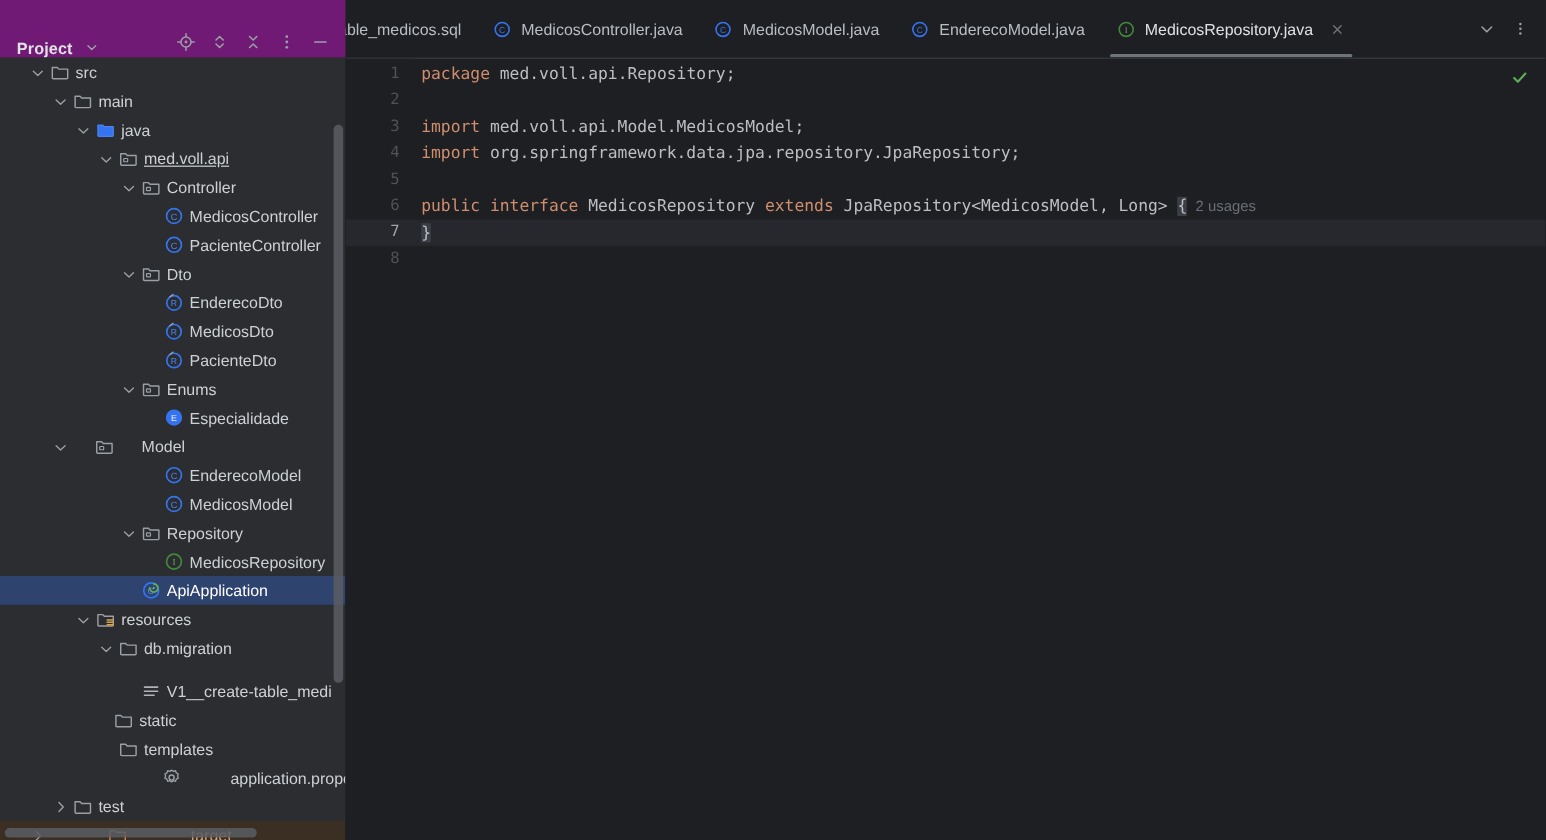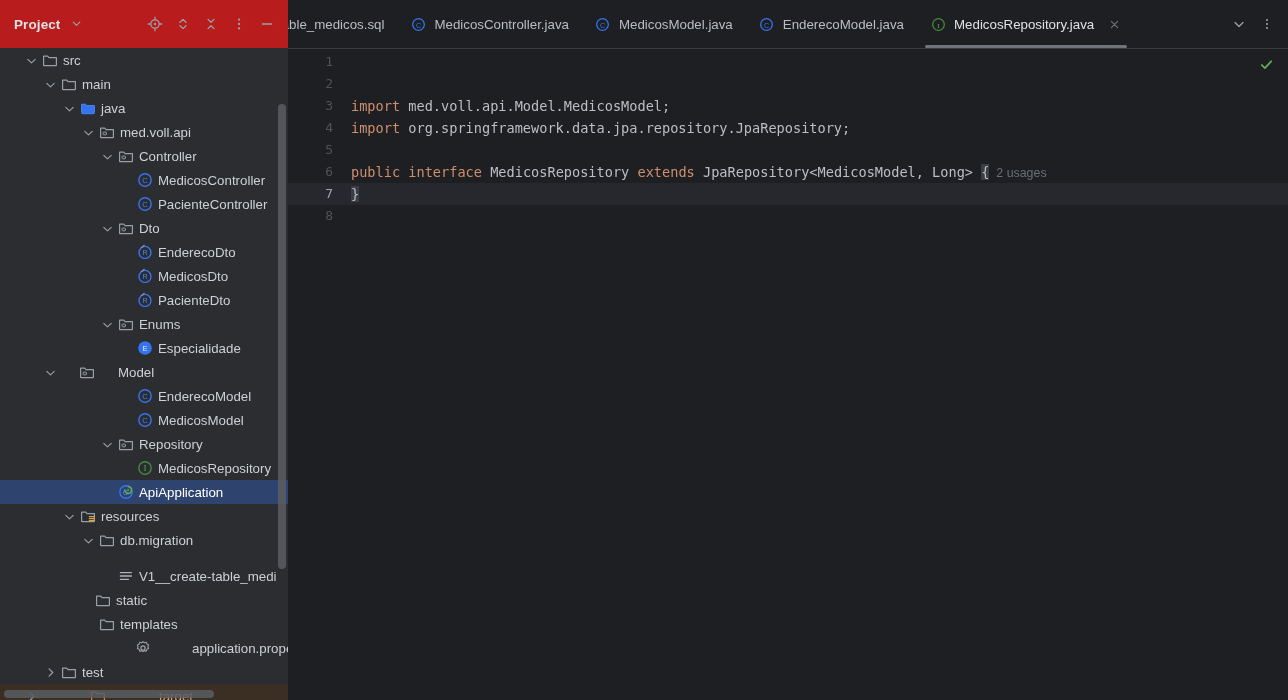--- a/index.html
+++ b/index.html
@@ -11,22 +11,22 @@
     -webkit-font-smoothing: antialiased;
   }
   #app { position: relative; width: 1288px; height: 700px; display: flex; flex-direction: column; }
 
   
   .top-row { display: flex; height: 48px; flex: 0 0 48px; background: #2b2d30; }
 
   
   .tw-header {
     width: 288px; flex: 0 0 288px; height: 48px;
-    display: flex; align-items: center;
-    background: #b91c1c;
+    display: flex; align-items: flex-end;
+    background: #701a75;
     padding: 0 6px 0 14px;
   }
   .tw-title {
     font-size: 13.5px; color: #dfe1e5; font-weight: 700;
     letter-spacing: .1px;
     white-space: nowrap;
   }
   .tw-title-chev { margin-left: 7px; display: inline-flex; align-items: center; }
   .tw-toolbar { margin-left: auto; display: flex; align-items: center; gap: 2px; padding-right: 2px; }
   .tw-btn {
@@ -290,21 +290,21 @@
                 <path d="M3 5.8 L7 9.6 L11 5.8" fill="none" stroke="#9aa0a6" stroke-width="1.25" stroke-linecap="round" stroke-linejoin="round"></path>
               </svg>
             </span>
             <span class="ic" style="margin-left: 3px;">
               <svg width="16" height="16" viewBox="0 0 16 16">
                 <path d="M1.6 4.2h4.1l1.3 1.4h7.4v7.3a.8.8 0 0 1-.8.8H2.4a.8.8 0 0 1-.8-.8z" fill="#3574f0" stroke="#4a82f3" stroke-width="1" stroke-linejoin="round"></path>
               </svg>
             </span>
             <span class="label">java</span>
           </div>
-          <div class="tree-row" style="padding-left: 80px;">
+          <div class="tree-row" style="padding-left: 80px; text-decoration: underline;">
             <span class="arrow">
               <svg width="13" height="13" viewBox="0 0 14 14">
                 <path d="M3 5.8 L7 9.6 L11 5.8" fill="none" stroke="#9aa0a6" stroke-width="1.25" stroke-linecap="round" stroke-linejoin="round"></path>
               </svg>
             </span>
             <span class="ic" style="margin-left: 3px;">
               <svg width="16" height="16" viewBox="0 0 16 16">
                 <path d="M1.6 4.2h4.1l1.3 1.4h7.4v7.3a.8.8 0 0 1-.8.8H2.4a.8.8 0 0 1-.8-.8z" fill="none" stroke="#9aa0a6" stroke-width="1.2" stroke-linejoin="round"></path>
                 <rect x="4.1" y="8.1" width="3.3" height="2.7" rx=".5" fill="none" stroke="#9aa0a6" stroke-width="1"></rect>
               </svg>
@@ -587,20 +587,21 @@
           <div class="ln" style="top: 24px;">2</div>
           <div class="ln" style="top: 46px;">3</div>
           <div class="ln" style="top: 68px;">4</div>
           <div class="ln" style="top: 90px;">5</div>
           <div class="ln" style="top: 112px;">6</div>
           <div class="cur-line-bg" style="top: 134px;"></div>
           <div class="ln current" style="top: 134px;">7</div>
           <div class="ln" style="top: 156px;">8</div>
         </div>
       <div class="code-area" id="code-root">
+          <div class="code-line" style="top: 2px;"><span class="kw">package</span><span class="plain"> med.voll.api.Repository;</span></div>
           <div class="code-line" style="top: 24px;"></div>
           <div class="code-line" style="top: 46px;"><span class="kw">import</span><span class="plain"> med.voll.api.Model.MedicosModel;</span></div>
           <div class="code-line" style="top: 68px;"><span class="kw">import</span><span class="plain"> org.springframework.data.jpa.repository.JpaRepository;</span></div>
           <div class="code-line" style="top: 90px;"></div>
           <div class="code-line" style="top: 112px;"><span class="kw">public</span><span class="plain"> </span><span class="kw">interface</span><span class="plain"> </span><span class="cls">MedicosRepository</span><span class="plain"> </span><span class="kw">extends</span><span class="plain"> JpaRepository&lt;MedicosModel, Long&gt; </span><span class="caret-brace">{</span><span class="usages">  2 usages</span></div>
           <div class="cur-line-bg" style="top: 134px;"></div>
           <div class="code-line" style="top: 134px;"><span class="caret-brace">}</span></div>
           <div class="code-line" style="top: 156px;"></div>
         </div>
       <div class="inspect-ok">

